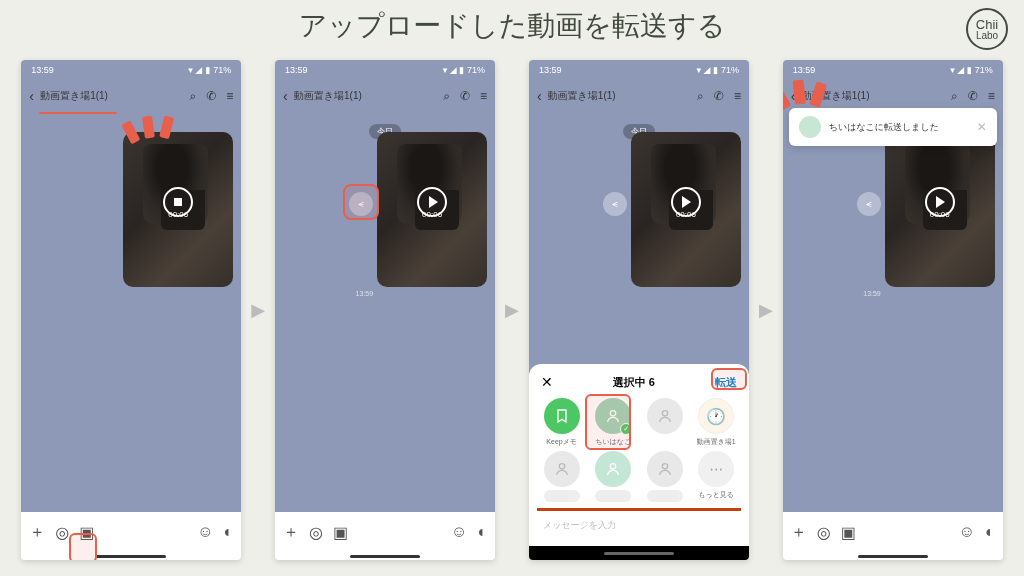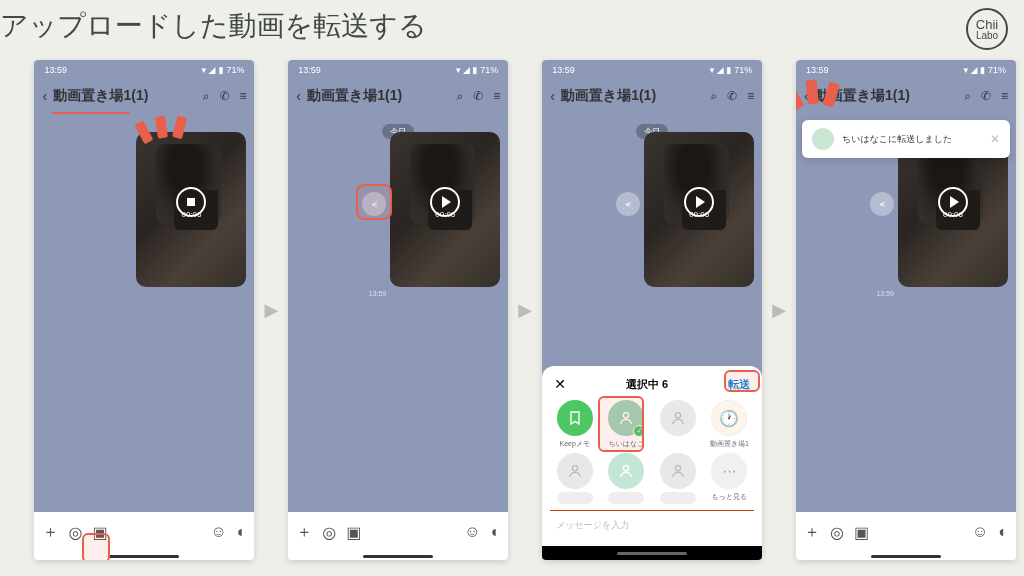--- a/index.html
+++ b/index.html
@@ -1,27 +1,27 @@
 <!DOCTYPE html>
 <html><head>
 <meta charset="utf-8">
 <style>
 *{box-sizing:border-box;margin:0;padding:0;font-family:'Hiragino Sans','Meiryo',sans-serif}
 body{width:1024px;height:576px;background:#efefe9;overflow:hidden}
-.header{height:52px;display:flex;align-items:center;position:relative}
+.header{height:52px;display:flex;align-items:center;justify-content:center;position:relative}
 .title{font-size:28px;color:#414a3f;font-weight:400}
 .logo{position:absolute;right:16px;top:8px;width:42px;height:42px;border:2px solid #414a3f;border-radius:50%;display:flex;align-items:center;justify-content:center;font-size:10px;color:#414a3f;flex-direction:column;line-height:1}
 .logo span:first-child{font-size:13px}
-.stage{display:flex;gap:10px;padding:8px 8px;align-items:center;justify-content:flex-end}
+.stage{display:flex;gap:10px;padding:8px 20px;align-items:center;justify-content:center}
 .phone{width:220px;height:500px;background:#fff;border-radius:4px;box-shadow:0 2px 6px rgba(0,0,0,.15);overflow:hidden;position:relative;display:flex;flex-direction:column}
 .statusbar{height:20px;background:#8e99b8;display:flex;justify-content:space-between;align-items:center;padding:0 10px;font-size:9px;color:#fff}
 .statusbar .right{display:flex;gap:3px;align-items:center}
 .chathdr{height:32px;background:#8e99b8;display:flex;align-items:center;padding:0 8px;gap:6px;color:#333;border-bottom:0}
 .chathdr .back{font-size:14px;color:#333}
-.chathdr .name{font-size:14px;font-weight:700;flex:1}
+.chathdr .name{font-size:10px;font-weight:400;flex:1}
 .chathdr .icns{display:flex;gap:10px;font-size:12px;color:#333}
 .chatbody{flex:1;background:#8e99b8;position:relative;overflow:hidden}
 .datebadge{position:absolute;top:12px;left:50%;transform:translateX(-50%);background:rgba(0,0,0,.25);color:#fff;font-size:8px;padding:2px 8px;border-radius:8px}
 .vidmsg{position:absolute;top:20px;right:8px;width:110px;height:155px;border-radius:10px;background:linear-gradient(135deg,#3a3530 0%,#2a2522 40%,#4a4038 70%,#35302a 100%);overflow:hidden}
 .vidmsg::before{content:'';position:absolute;top:12px;left:20px;width:65px;height:80px;background:radial-gradient(ellipse at 45% 30%,#1a1715 30%,#2e2925 60%,#3a342e 100%);border-radius:8px 8px 10px 10px}
 .vidmsg::after{content:'';position:absolute;top:58px;left:38px;width:44px;height:40px;background:#1f1b18;border-radius:0 0 6px 6px}
 .playbtn{position:absolute;top:55px;left:50%;transform:translateX(-50%);width:30px;height:30px;border:2px solid #fff;border-radius:50%;display:flex;align-items:center;justify-content:center;z-index:2}
 .playbtn.stop::after{content:'';width:8px;height:8px;background:#fff}
 .playbtn.play::after{content:'';border-left:9px solid #fff;border-top:6px solid transparent;border-bottom:6px solid transparent;margin-left:2px}
 .duration{position:absolute;top:78px;left:50%;transform:translateX(-50%);color:#fff;font-size:8px;z-index:2}
@@ -44,23 +44,23 @@
 .contact{display:flex;flex-direction:column;align-items:center;gap:3px}
 .avatar{width:36px;height:36px;border-radius:50%;display:flex;align-items:center;justify-content:center;position:relative}
 .avatar.keep{background:#4cc764}
 .avatar.g{background:#e8e8e8}
 .avatar.sel{background:#9dd4b8}
 .avatar.clock{background:#fdf6e8;border:1px solid #eee}
 .avatar.more{background:#f0f0f0}
 .check{position:absolute;bottom:-1px;right:-1px;width:12px;height:12px;background:#4cc764;border:1.5px solid #fff;border-radius:50%;display:flex;align-items:center;justify-content:center;color:#fff;font-size:7px}
 .clabel{font-size:7px;color:#666;text-align:center;white-space:nowrap;overflow:hidden;max-width:48px}
 .grayslot{height:12px;background:#eee;border-radius:6px}
-.msginput{border-top:1px solid #c2410c;padding:8px 6px;font-size:9px;color:#bbb;margin-top:2px}
-
-.toast{position:absolute;top:60px;left:6px;right:6px;background:#fff;border-radius:6px;padding:8px 10px;display:flex;align-items:center;gap:8px;box-shadow:0 2px 8px rgba(0,0,0,.15);z-index:6}
+.msginput{border-top:3px solid #c2410c;padding:8px 6px;font-size:9px;color:#bbb;margin-top:2px}
+
+.toast{position:absolute;top:48px;left:6px;right:6px;background:#fff;border-radius:6px;padding:8px 10px;display:flex;align-items:center;gap:8px;box-shadow:0 2px 8px rgba(0,0,0,.15);z-index:6}
 .toast .av{width:22px;height:22px;background:#c8e6d4;border-radius:50%}
 .toast .tx{flex:1;font-size:9px;color:#333}
 .toast .cl{color:#bbb;font-size:12px}
 .navhome{height:8px;display:flex;justify-content:center;align-items:center}
 .navhome::after{content:'';width:70px;height:3px;background:#333;border-radius:2px}
 .navhome.black{background:#000;height:14px}
 .navhome.black::after{background:#666}
 </style>
 </head>
 <body>

